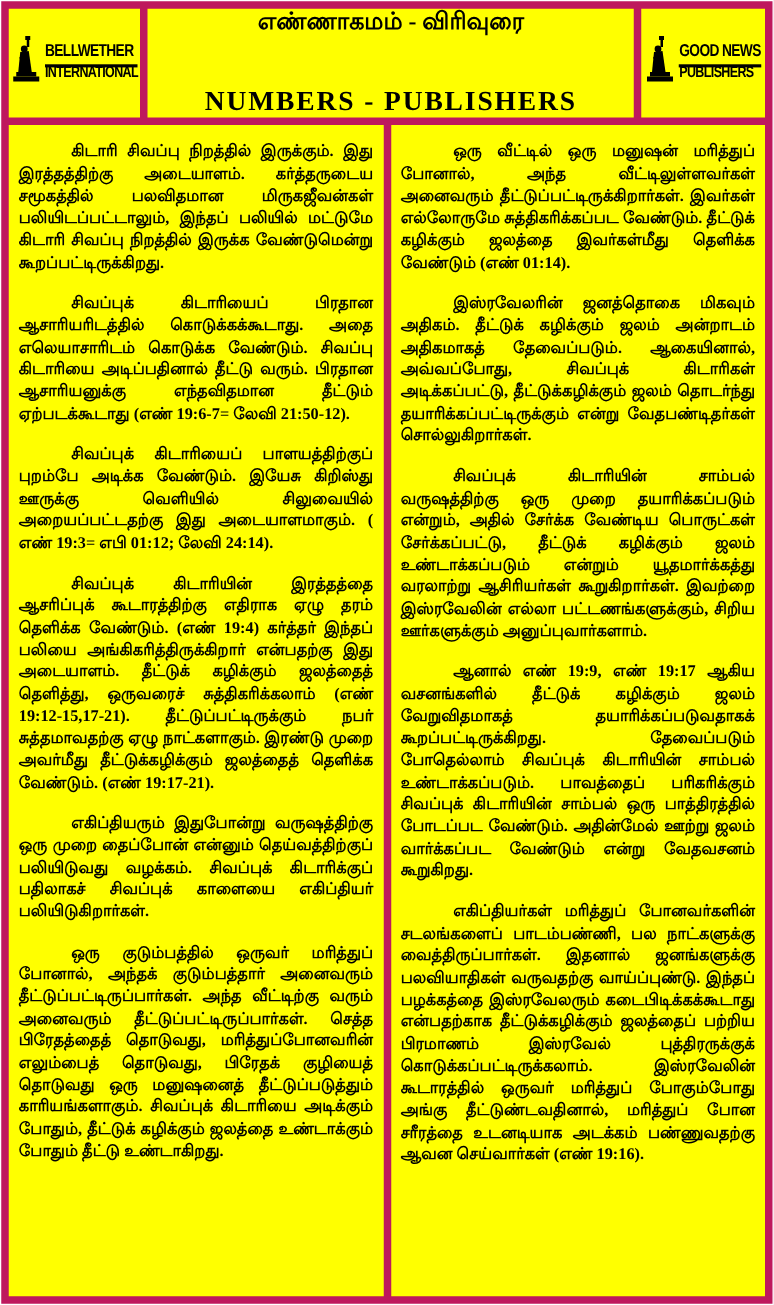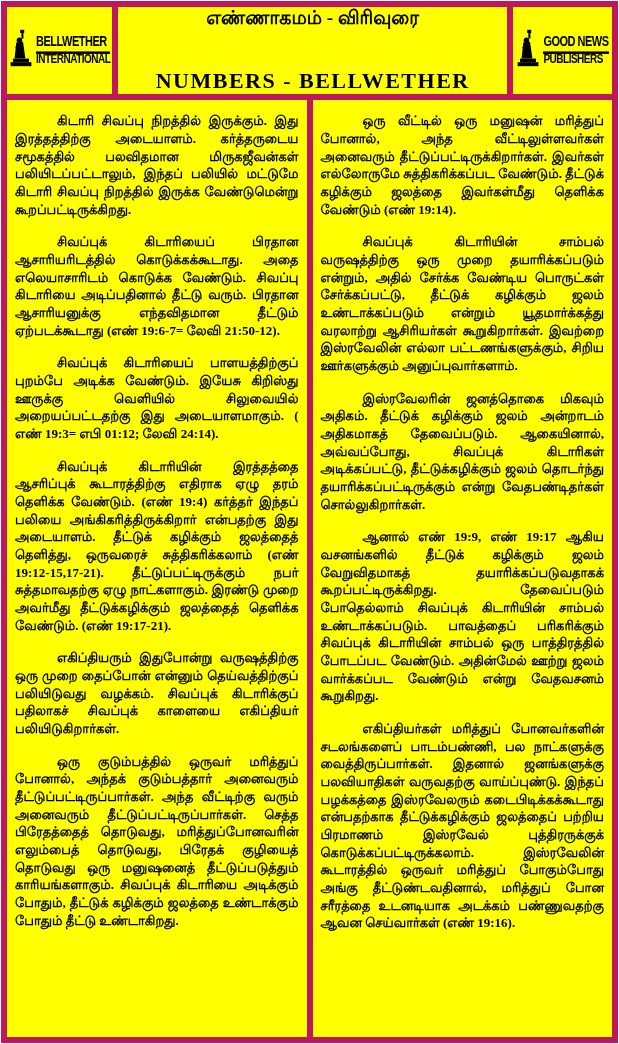--- a/index.html
+++ b/index.html
@@ -108,21 +108,21 @@
           </svg>
         </span>
         <span class="logo-text">
           <span class="logo-line1">BELLWETHER</span>
           <span class="logo-line2">INTERNATIONAL</span>
         </span>
       </div>
 
       <div class="title-box">
         <div class="title-tamil">எண்ணாகமம் - விரிவுரை</div>
-        <div class="title-english">NUMBERS - BELLWETHER</div>
+        <div class="title-english">NUMBERS - PUBLISHERS</div>
       </div>
 
       <div class="logo-box">
         <span class="logo-figure">
           <svg width="24" height="42" viewBox="0 0 30 48" aria-hidden="true">
             <g fill="#000000">
               <rect x="14" y="0" width="5" height="4"></rect>
               <rect x="15.5" y="4" width="2.5" height="7"></rect>
               <circle cx="13" cy="13" r="3.4"></circle>
               <polygon points="9,16 17.5,15 20.5,36 7,36"></polygon>
@@ -145,23 +145,23 @@
       <div class="column">
         <p>கிடாரி சிவப்பு நிறத்தில் இருக்கும். இது இரத்தத்திற்கு அடையாளம். கர்த்தருடைய சமூகத்தில் பலவிதமான மிருகஜீவன்கள் பலியிடப்பட்டாலும், இந்தப் பலியில் மட்டுமே கிடாரி சிவப்பு நிறத்தில் இருக்க வேண்டுமென்று கூறப்பட்டிருக்கிறது.</p>
         <p>சிவப்புக் கிடாரியைப் பிரதான ஆசாரியரிடத்தில் கொடுக்கக்கூடாது. அதை எலெயாசாரிடம் கொடுக்க வேண்டும். சிவப்பு கிடாரியை அடிப்பதினால் தீட்டு வரும். பிரதான ஆசாரியனுக்கு எந்தவிதமான தீட்டும் ஏற்படக்கூடாது (எண் 19:6-7= லேவி 21:50-12).</p>
         <p>சிவப்புக் கிடாரியைப் பாளயத்திற்குப் புறம்பே அடிக்க வேண்டும். இயேசு கிறிஸ்து ஊருக்கு வெளியில் சிலுவையில் அறையப்பட்டதற்கு இது அடையாளமாகும். ( எண் 19:3= எபி 01:12; லேவி 24:14).</p>
         <p>சிவப்புக் கிடாரியின் இரத்தத்தை ஆசரிப்புக் கூடாரத்திற்கு எதிராக ஏழு தரம் தெளிக்க வேண்டும். (எண் 19:4) கர்த்தர் இந்தப் பலியை அங்கிகரித்திருக்கிறார் என்பதற்கு இது அடையாளம். தீட்டுக் கழிக்கும் ஜலத்தைத் தெளித்து, ஒருவரைச் சுத்திகரிக்கலாம் (எண் 19:12-15,17-21). தீட்டுப்பட்டிருக்கும் நபர் சுத்தமாவதற்கு ஏழு நாட்களாகும். இரண்டு முறை அவர்மீது தீட்டுக்கழிக்கும் ஜலத்தைத் தெளிக்க வேண்டும். (எண் 19:17-21).</p>
         <p>எகிப்தியரும் இதுபோன்று வருஷத்திற்கு ஒரு முறை தைப்போன் என்னும் தெய்வத்திற்குப் பலியிடுவது வழக்கம். சிவப்புக் கிடாரிக்குப் பதிலாகச் சிவப்புக் காளையை எகிப்தியர் பலியிடுகிறார்கள்.</p>
         <p>ஒரு குடும்பத்தில் ஒருவர் மரித்துப் போனால், அந்தக் குடும்பத்தார் அனைவரும் தீட்டுப்பட்டிருப்பார்கள். அந்த வீட்டிற்கு வரும் அனைவரும் தீட்டுப்பட்டிருப்பார்கள். செத்த பிரேதத்தைத் தொடுவது, மரித்துப்போனவரின் எலும்பைத் தொடுவது, பிரேதக் குழியைத் தொடுவது ஒரு மனுஷனைத் தீட்டுப்படுத்தும் காரியங்களாகும். சிவப்புக் கிடாரியை அடிக்கும் போதும், தீட்டுக் கழிக்கும் ஜலத்தை உண்டாக்கும் போதும் தீட்டு உண்டாகிறது.</p>
       </div>
 
       <div class="column">
-        <p>ஒரு வீட்டில் ஒரு மனுஷன் மரித்துப் போனால், அந்த வீட்டிலுள்ளவர்கள் அனைவரும் தீட்டுப்பட்டிருக்கிறார்கள். இவர்கள் எல்லோருமே சுத்திகரிக்கப்பட வேண்டும். தீட்டுக் கழிக்கும் ஜலத்தை இவர்கள்மீது தெளிக்க வேண்டும் (எண் 19:14).</p>
+        <p>ஒரு வீட்டில் ஒரு மனுஷன் மரித்துப் போனால், அந்த வீட்டிலுள்ளவர்கள் அனைவரும் தீட்டுப்பட்டிருக்கிறார்கள். இவர்கள் எல்லோருமே சுத்திகரிக்கப்பட வேண்டும். தீட்டுக் கழிக்கும் ஜலத்தை இவர்கள்மீது தெளிக்க வேண்டும் (எண் 01:14).</p>
+        <p>இஸ்ரவேலரின் ஜனத்தொகை மிகவும் அதிகம். தீட்டுக் கழிக்கும் ஜலம் அன்றாடம் அதிகமாகத் தேவைப்படும். ஆகையினால், அவ்வப்போது, சிவப்புக் கிடாரிகள் அடிக்கப்பட்டு, தீட்டுக்கழிக்கும் ஜலம் தொடர்ந்து தயாரிக்கப்பட்டிருக்கும் என்று வேதபண்டிதர்கள் சொல்லுகிறார்கள்.</p>
         <p>சிவப்புக் கிடாரியின் சாம்பல் வருஷத்திற்கு ஒரு முறை தயாரிக்கப்படும் என்றும், அதில் சேர்க்க வேண்டிய பொருட்கள் சேர்க்கப்பட்டு, தீட்டுக் கழிக்கும் ஜலம் உண்டாக்கப்படும் என்றும் யூதமார்க்கத்து வரலாற்று ஆசிரியர்கள் கூறுகிறார்கள். இவற்றை இஸ்ரவேலின் எல்லா பட்டணங்களுக்கும், சிறிய ஊர்களுக்கும் அனுப்புவார்களாம்.</p>
-        <p>இஸ்ரவேலரின் ஜனத்தொகை மிகவும் அதிகம். தீட்டுக் கழிக்கும் ஜலம் அன்றாடம் அதிகமாகத் தேவைப்படும். ஆகையினால், அவ்வப்போது, சிவப்புக் கிடாரிகள் அடிக்கப்பட்டு, தீட்டுக்கழிக்கும் ஜலம் தொடர்ந்து தயாரிக்கப்பட்டிருக்கும் என்று வேதபண்டிதர்கள் சொல்லுகிறார்கள்.</p>
         <p>ஆனால் எண் 19:9, எண் 19:17 ஆகிய வசனங்களில் தீட்டுக் கழிக்கும் ஜலம் வேறுவிதமாகத் தயாரிக்கப்படுவதாகக் கூறப்பட்டிருக்கிறது. தேவைப்படும் போதெல்லாம் சிவப்புக் கிடாரியின் சாம்பல் உண்டாக்கப்படும். பாவத்தைப் பரிகரிக்கும் சிவப்புக் கிடாரியின் சாம்பல் ஒரு பாத்திரத்தில் போடப்பட வேண்டும். அதின்மேல் ஊற்று ஜலம் வார்க்கப்பட வேண்டும் என்று வேதவசனம் கூறுகிறது.</p>
         <p>எகிப்தியர்கள் மரித்துப் போனவர்களின் சடலங்களைப் பாடம்பண்ணி, பல நாட்களுக்கு வைத்திருப்பார்கள். இதனால் ஜனங்களுக்கு பலவியாதிகள் வருவதற்கு வாய்ப்புண்டு. இந்தப் பழக்கத்தை இஸ்ரவேலரும் கடைபிடிக்கக்கூடாது என்பதற்காக தீட்டுக்கழிக்கும் ஜலத்தைப் பற்றிய பிரமாணம் இஸ்ரவேல் புத்திரருக்குக் கொடுக்கப்பட்டிருக்கலாம். இஸ்ரவேலின் கூடாரத்தில் ஒருவர் மரித்துப் போகும்போது அங்கு தீட்டுண்டவதினால், மரித்துப் போன சரீரத்தை உடனடியாக அடக்கம் பண்ணுவதற்கு ஆவன செய்வார்கள் (எண் 19:16).</p>
       </div>
 
     </div>
 
   </div>
 </div>
 
 </body></html>

